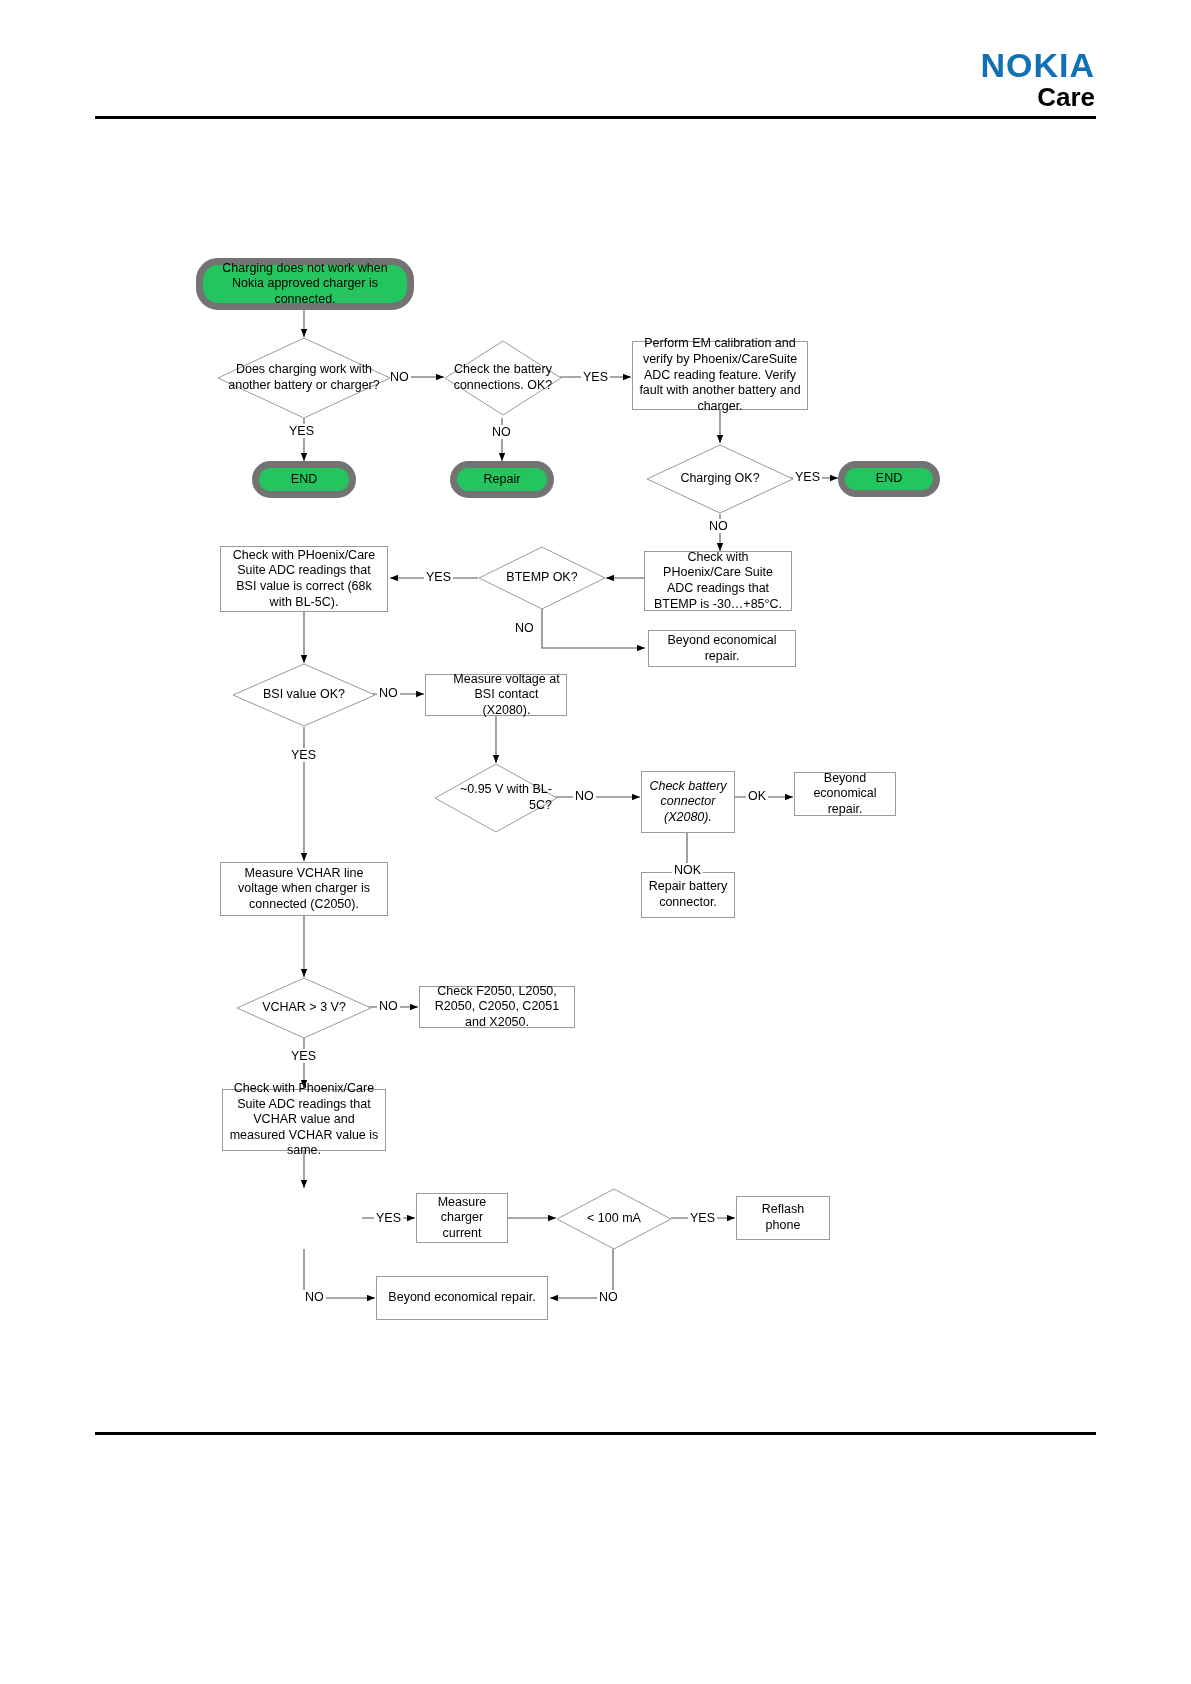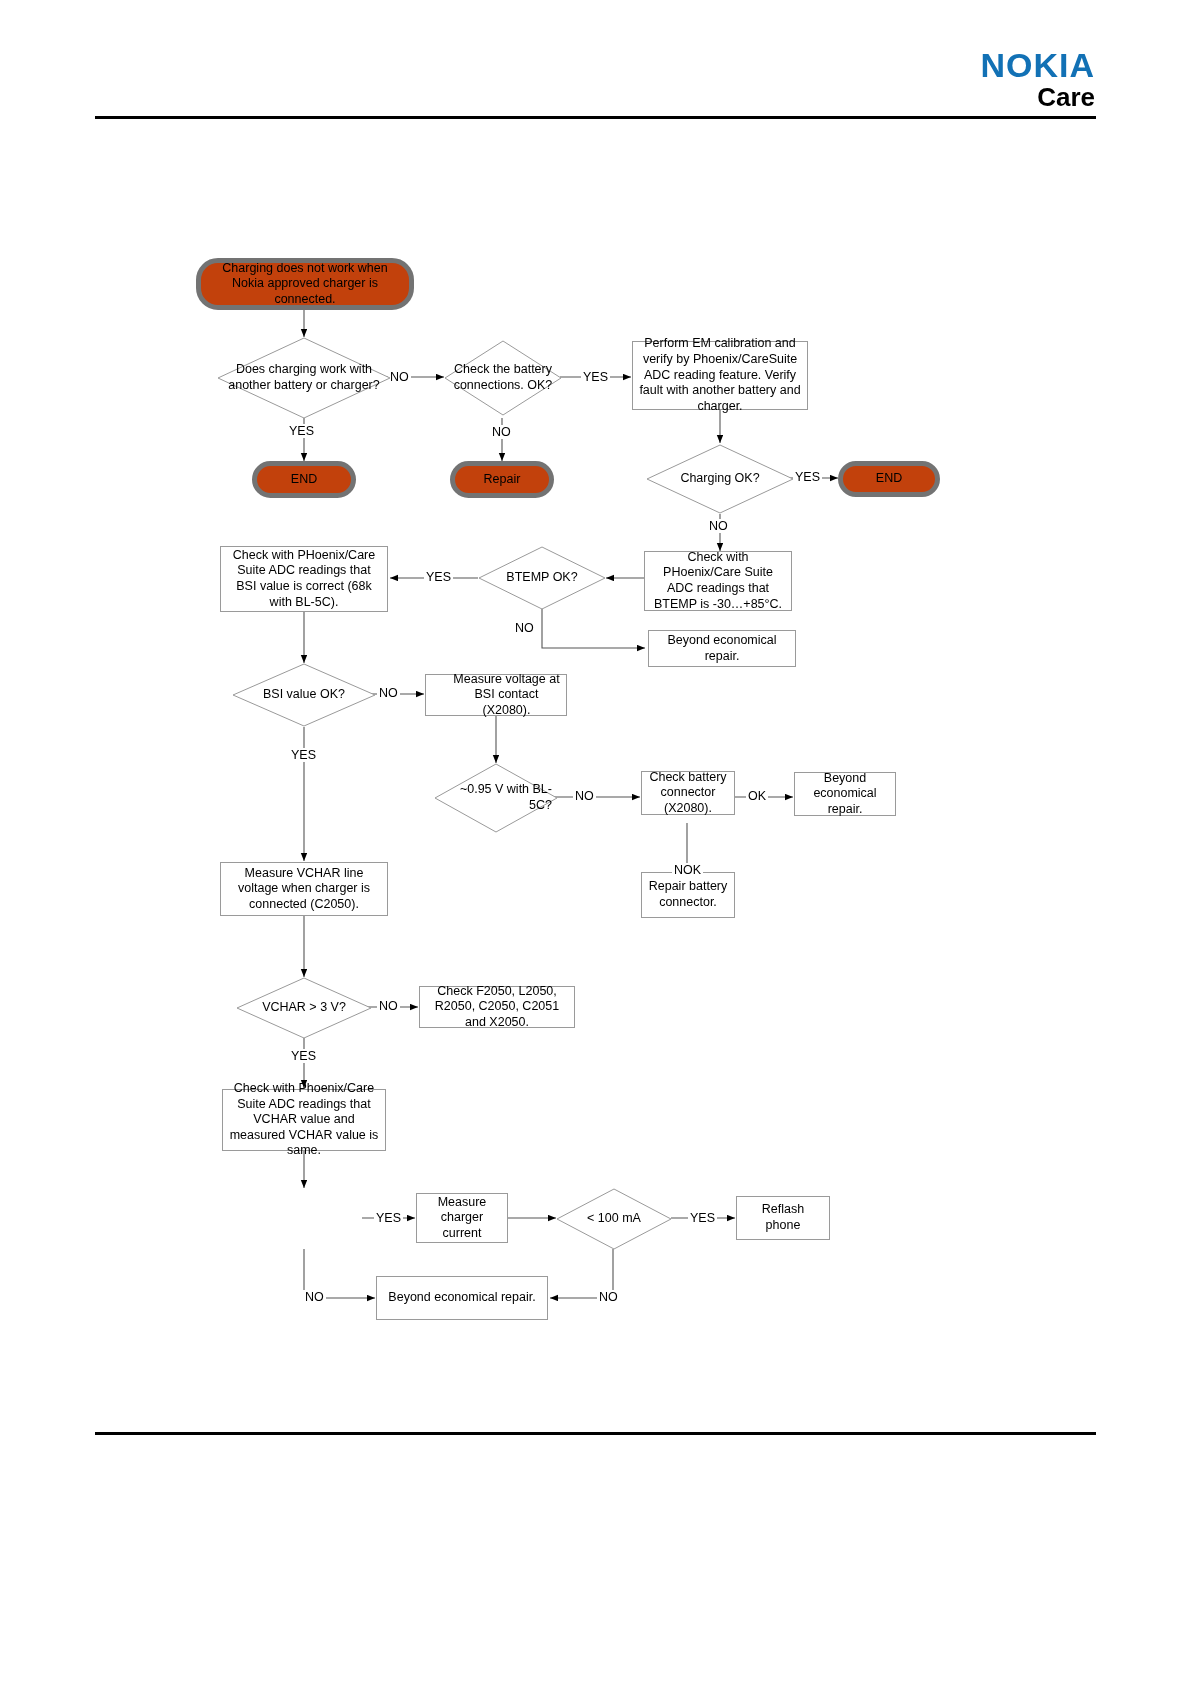--- a/index.html
+++ b/index.html
@@ -13,21 +13,21 @@
   .rule.top{top:116px;}
   .rule.bottom{top:1432px;}
 
   
   #flow{position:absolute;left:0;top:0;width:1191px;height:1684px;}
   #edges{position:absolute;left:0;top:0;width:1191px;height:1684px;pointer-events:none;}
 
   .node{position:absolute;box-sizing:border-box;display:flex;align-items:center;justify-content:center;
         text-align:center;font-size:12.5px;line-height:1.25;color:#000;}
   .node.proc{border:1px solid #9a9a9a;background:#fff;padding:4px 6px;}
-  .node.term{border:5px solid #737373;background:#c2410c;border-radius:22px;padding:4px 8px;}
+  .node.term{border:7px solid #737373;background:#22c55e;border-radius:22px;padding:4px 8px;}
   .node.dec{background:transparent;}
   .node.dec .dectext{position:relative;z-index:2;padding:0 6px;}
   .node.dec svg{position:absolute;left:0;top:0;width:100%;height:100%;z-index:1;}
 
   .edgelabel{position:absolute;font-size:12.5px;background:#fff;padding:0 2px;color:#000;white-space:nowrap;}
 </style>
 </head>
 <body>
 
 <div class="logo">
@@ -174,21 +174,21 @@
     <span>Measure voltage at BSI contact (X2080).</span>
   </div>
 
   <div class="node dec" style="left:434px;top:763px;width:124px;height:70px;text-align:right;">
     <svg viewBox="0 0 124 70" preserveAspectRatio="none">
         <polygon points="62,1 123,35 62,69 1,35" fill="#fff" stroke="#9a9a9a" stroke-width="1"></polygon>
       </svg>
     <span class="dectext">~0.95 V with BL-5C?</span>
   </div>
 
-  <div class="node proc" style="left:641px;top:771px;width:94px;height:44px;">
+  <div class="node proc" style="left:641px;top:771px;width:94px;height:62px;font-style:italic;">
     <span>Check battery connector (X2080).</span>
   </div>
 
   <div class="node proc" style="left:794px;top:772px;width:102px;height:44px;">
     <span>Beyond economical repair.</span>
   </div>
 
   <div class="node proc" style="left:641px;top:872px;width:94px;height:46px;">
     <span>Repair battery connector.</span>
   </div>

